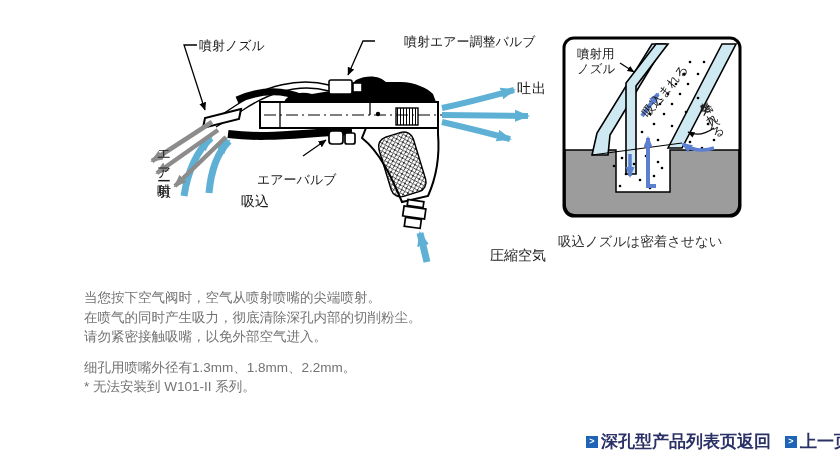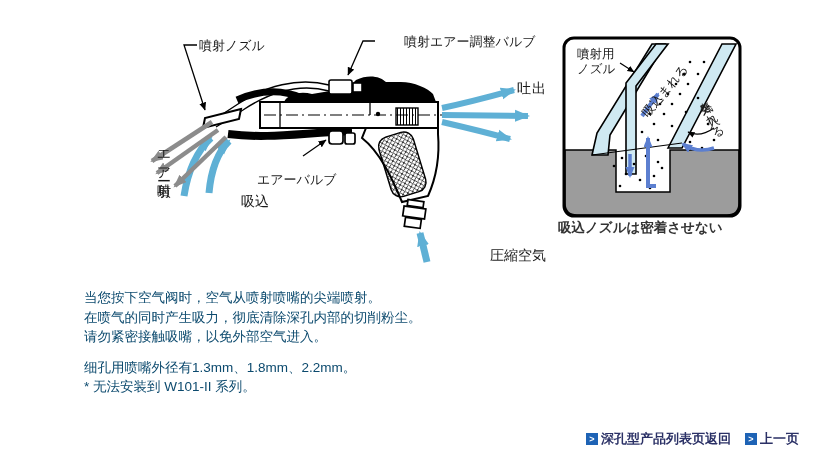--- a/index.html
+++ b/index.html
@@ -30,27 +30,27 @@
   .tub{fill:var(--tubeFill);stroke:#000;}
 
   
   .ins-lbl{position:absolute;font-size:12.5px;color:#1a1a1a;line-height:1.18;}
   .rot-suck{white-space:nowrap;transform:rotate(-50deg);transform-origin:0 50%;}
   .rot-out{writing-mode:vertical-rl;height:42px;font-size:12px;line-height:1.15;
            transform:rotate(-28deg);transform-origin:50% 50%;}
   .caption{position:absolute;font-size:13.5px;color:#333;white-space:nowrap;}
 
   
-  .paras{position:absolute;left:84px;top:288px;font-size:13.5px;color:#0c4a6e;line-height:19.5px;}
+  .paras{position:absolute;left:84px;top:288px;font-size:13.5px;color:#737373;line-height:19.5px;}
   .paras p{margin:0 0 11px 0;}
 
   
   .links{position:absolute;left:586px;top:430px;display:flex;gap:14px;align-items:center;}
   .lnk{display:flex;align-items:center;gap:3px;cursor:pointer;text-decoration:none;}
-  .lnk .txt{font-size:13px;color:var(--linkNavy);font-weight:bold;white-space:nowrap;}
+  .lnk .txt{font-size:17px;color:var(--linkNavy);font-weight:bold;white-space:nowrap;}
   .lnk .sq{width:12px;height:12px;background:var(--linkIconBlue);color:#fff;font-size:9px;font-weight:bold;
            display:flex;align-items:center;justify-content:center;line-height:1;}
 </style>
 </head>
 <body>
 
 <div class="page">
 
 
   <svg width="560" height="300" viewBox="0 0 560 300" style="position:absolute;left:0;top:0;">
@@ -198,21 +198,21 @@
 
     <rect x="2" y="2" width="176" height="178" rx="10" fill="none" stroke="#000" stroke-width="3"></rect>
   </svg>
 
   <div class="ins-lbl" style="left:577px;top:47px;">
     <div>噴射用</div>
     <div>ノズル</div>
   </div>
   <div class="ins-lbl rot-suck" style="left:645px;top:108px;">吸込まれる</div>
   <div class="ins-lbl rot-out" style="left:701px;top:93px;">外気を入れる</div>
-  <div class="caption" style="left:558px;top:219px;font-weight:bold;">吸込ノズルは密着させない</div>
+  <div class="caption" style="left:558px;top:233px;">吸込ノズルは密着させない</div>
 
   <div class="paras">
     <p>
       <span style="display:block">当您按下空气阀时，空气从喷射喷嘴的尖端喷射。</span>
       <span style="display:block">在喷气的同时产生吸力，彻底清除深孔内部的切削粉尘。</span>
       <span style="display:block">请勿紧密接触吸嘴，以免外部空气进入。</span>
     </p>
     <p>
       <span style="display:block">细孔用喷嘴外径有1.3mm、1.8mm、2.2mm。</span>
       <span style="display:block">* 无法安装到 W101-II 系列。</span>

